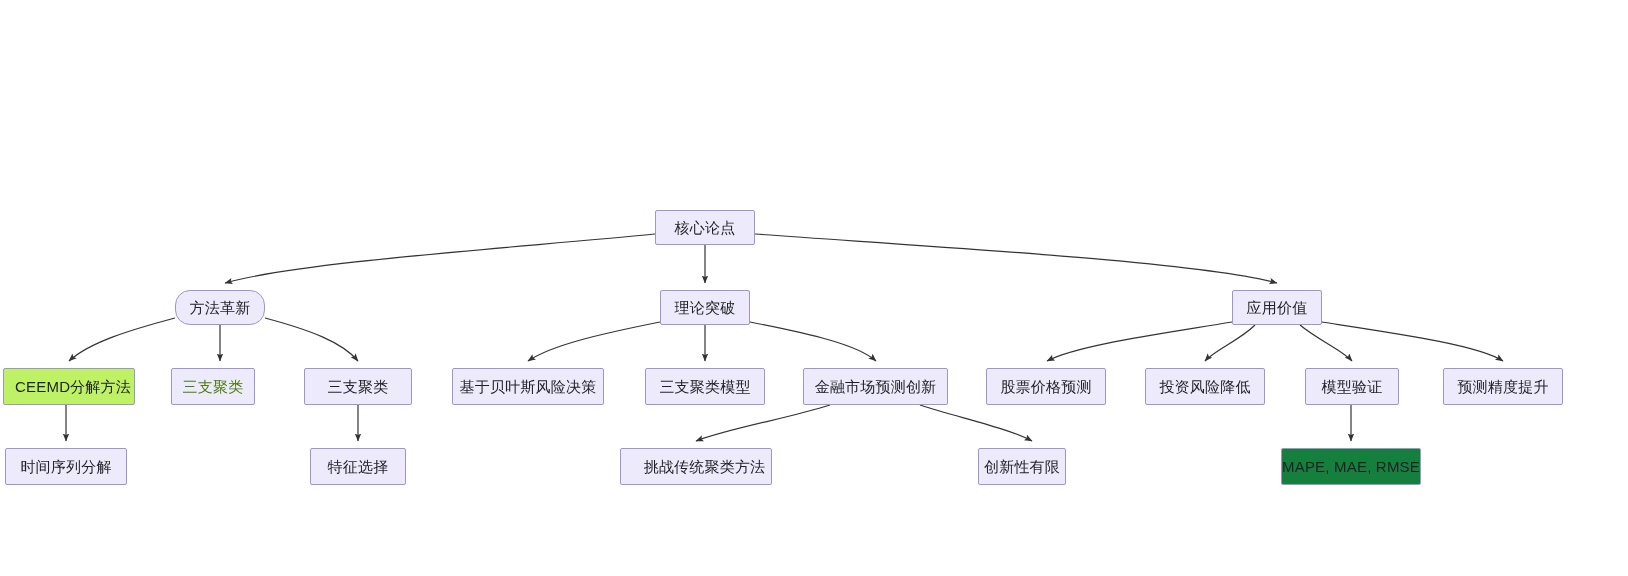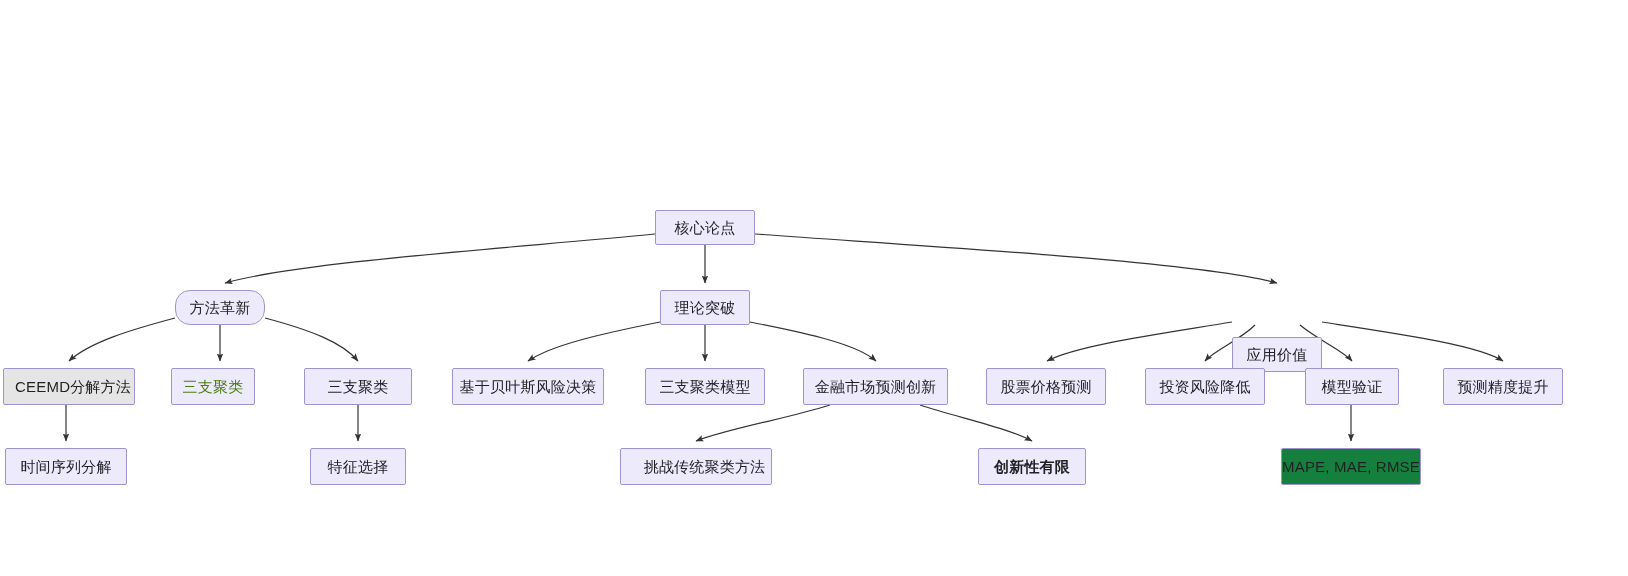--- a/index.html
+++ b/index.html
@@ -79,24 +79,24 @@
   <div id="nodes-layer">
       <div class="node" style="left: 655px; top: 210px; width: 100px; height: 35px; background: rgb(236, 234, 251); border-color: rgb(158, 149, 208); color: rgb(31, 32, 35);">
         <span class="node-label">核心论点</span>
       </div>
       <div class="node" style="left: 175px; top: 290px; width: 90px; height: 35px; background: rgb(236, 234, 251); border-color: rgb(158, 149, 208); color: rgb(31, 32, 35); border-radius: 15px;">
         <span class="node-label">方法革新</span>
       </div>
       <div class="node" style="left: 660px; top: 290px; width: 90px; height: 35px; background: rgb(236, 234, 251); border-color: rgb(158, 149, 208); color: rgb(31, 32, 35);">
         <span class="node-label">理论突破</span>
       </div>
-      <div class="node" style="left: 1232px; top: 290px; width: 90px; height: 35px; background: rgb(236, 234, 251); border-color: rgb(158, 149, 208); color: rgb(31, 32, 35); margin-top: 47px;">
+      <div class="node" style="left: 1232px; top: 290px; width: 90px; height: 35px; background: rgb(236, 234, 251); border-color: rgb(158, 149, 208); color: rgb(31, 32, 35);">
         <span class="node-label">应用价值</span>
       </div>
-      <div class="node" style="left: 3px; top: 368px; width: 132px; height: 37px; background: #e5e5e5; border-color: rgb(158, 149, 208); color: rgb(31, 32, 35); padding-left: 8px;">
+      <div class="node" style="left: 3px; top: 368px; width: 132px; height: 37px; background: #bef264; border-color: rgb(158, 149, 208); color: rgb(31, 32, 35); padding-left: 8px;">
         <span class="node-label">CEEMD分解方法</span>
       </div>
       <div class="node" style="left: 171px; top: 368px; width: 84px; height: 37px; background: rgb(236, 234, 251); border-color: rgb(158, 149, 208); color: #4d7c0f;">
         <span class="node-label">三支聚类</span>
       </div>
       <div class="node" style="left: 304px; top: 368px; width: 108px; height: 37px; background: rgb(236, 234, 251); border-color: rgb(158, 149, 208); color: rgb(31, 32, 35);">
         <span class="node-label">三支聚类</span>
       </div>
       <div class="node" style="left: 452px; top: 368px; width: 152px; height: 37px; background: rgb(236, 234, 251); border-color: rgb(158, 149, 208); color: rgb(31, 32, 35);">
         <span class="node-label">基于贝叶斯风险决策</span>
@@ -121,21 +121,21 @@
       </div>
       <div class="node" style="left: 5px; top: 448px; width: 122px; height: 37px; background: rgb(236, 234, 251); border-color: rgb(158, 149, 208); color: rgb(31, 32, 35);">
         <span class="node-label">时间序列分解</span>
       </div>
       <div class="node" style="left: 310px; top: 448px; width: 96px; height: 37px; background: rgb(236, 234, 251); border-color: rgb(158, 149, 208); color: rgb(31, 32, 35);">
         <span class="node-label">特征选择</span>
       </div>
       <div class="node" style="left: 620px; top: 448px; width: 152px; height: 37px; background: rgb(236, 234, 251); border-color: rgb(158, 149, 208); color: rgb(31, 32, 35); padding-left: 17px;">
         <span class="node-label">挑战传统聚类方法</span>
       </div>
-      <div class="node" style="left: 978px; top: 448px; width: 108px; height: 37px; background: rgb(236, 234, 251); border-color: rgb(158, 149, 208); color: rgb(31, 32, 35); font-weight: bold;">
+      <div class="node" style="left: 978px; top: 448px; width: 88px; height: 37px; background: rgb(236, 234, 251); border-color: rgb(158, 149, 208); color: rgb(31, 32, 35);">
         <span class="node-label">创新性有限</span>
       </div>
       <div class="node" style="left: 1281px; top: 448px; width: 140px; height: 37px; background: #15803d; border-color: rgb(158, 149, 208); color: rgb(31, 32, 35);">
         <span class="node-label">MAPE, MAE, RMSE</span>
       </div>
     </div>
 
 </div>
 
 </body></html>

